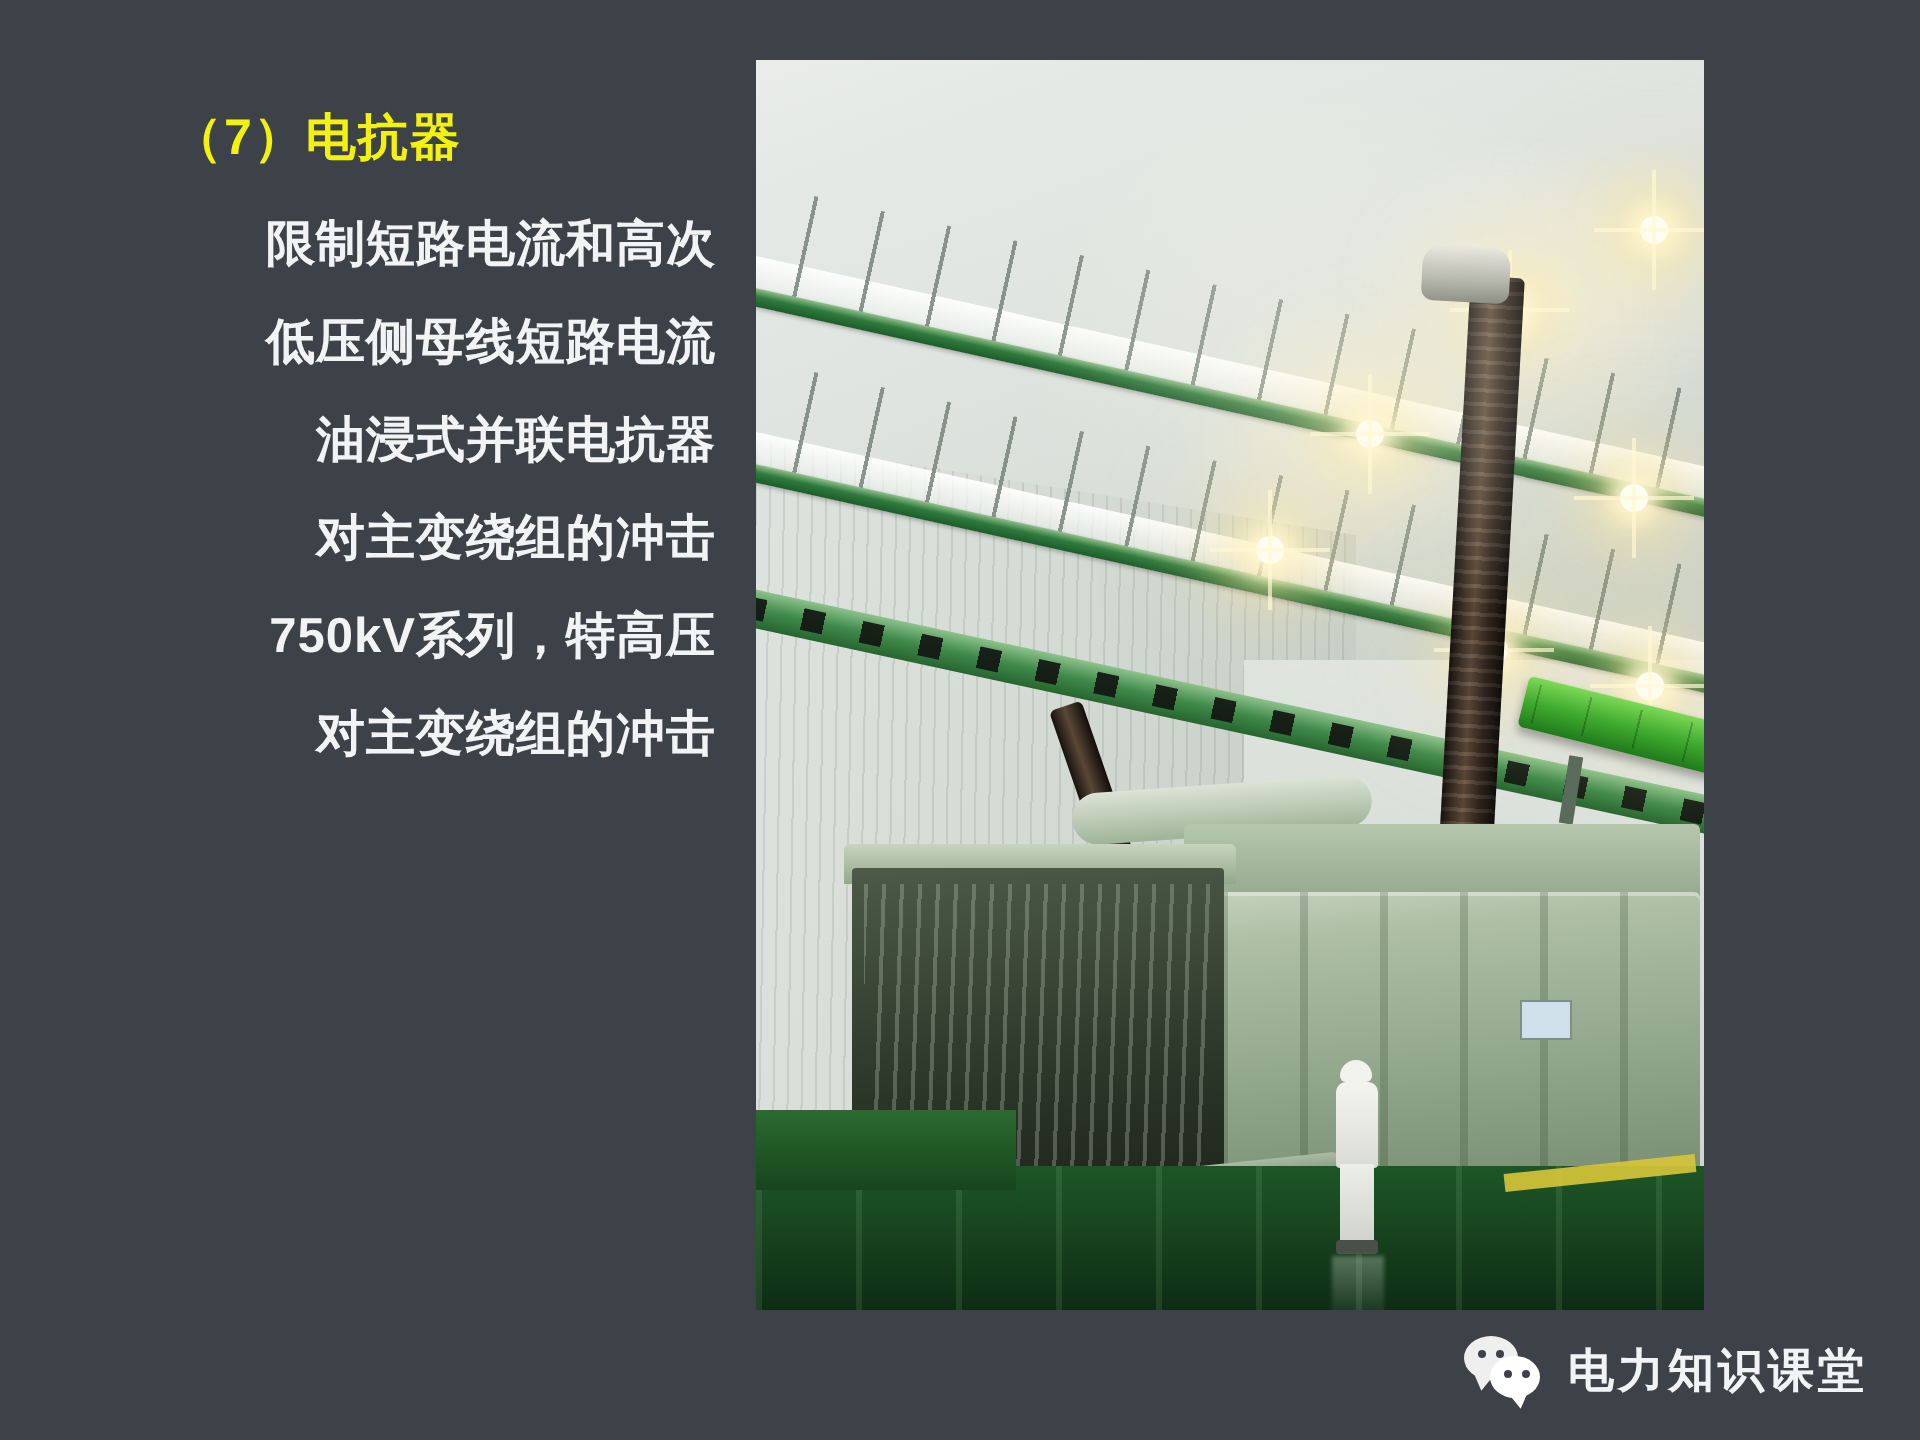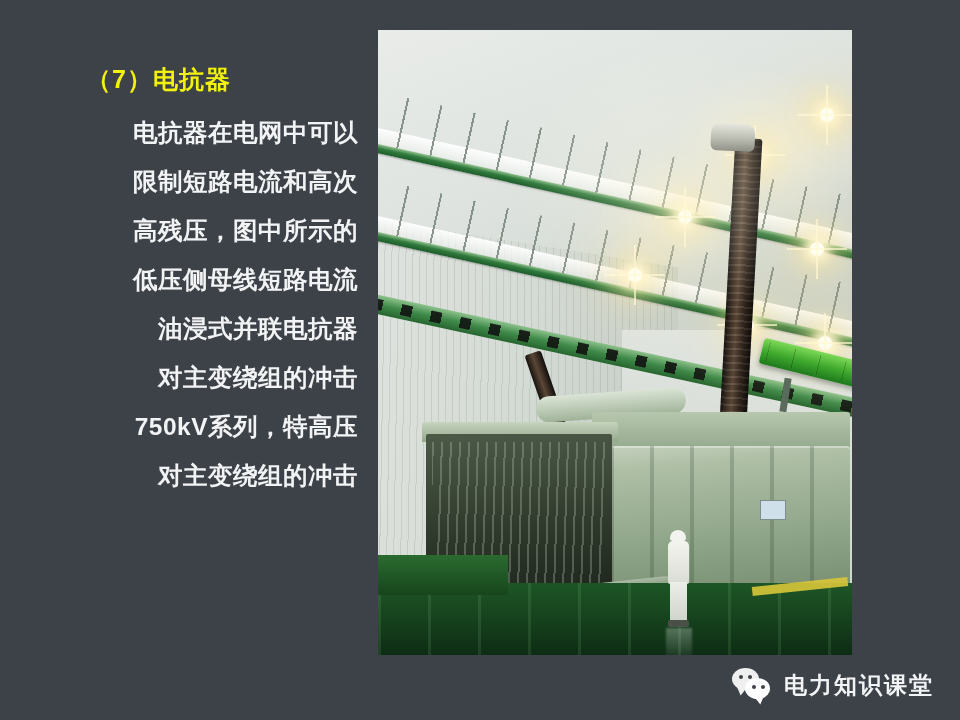--- a/index.html
+++ b/index.html
@@ -18,21 +18,21 @@
   .slide {
     position: absolute;
     inset: 0;
     background: #3d4148;
   }
 
   
   .text-col {
     position: absolute;
     left: 58px;
-    top: 64px;
+    top: 54px;
     width: 300px;
   }
   .slide-title {
     color: #f2f20d;
     font-size: 25px;
     font-weight: 700;
     letter-spacing: 1px;
     line-height: 1.2;
     margin: 0 0 14px 28px;
     white-space: nowrap;
@@ -401,23 +401,21 @@
 </style>
 </head>
 <body>
 
 <div class="slide">
 
   <div class="text-col">
     <h1 class="slide-title">（7）电抗器</h1>
 
     <ul class="body-text">
-      <li>电抗器在电网中可以</li>
       <li>限制短路电流和高次</li>
-      <li>高残压，图中所示的</li>
       <li>低压侧母线短路电流</li>
       <li>油浸式并联电抗器</li>
       <li>对主变绕组的冲击</li>
       <li>750kV系列，特高压</li>
       <li>对主变绕组的冲击</li>
     </ul>
   </div>
 
   <div class="photo-frame" title="750kV 特高压油浸式并联电抗器 厂房照片">
     <div class="photo">

